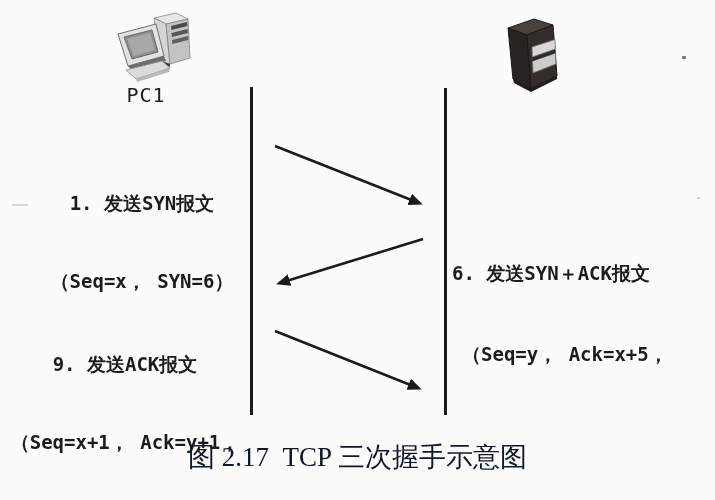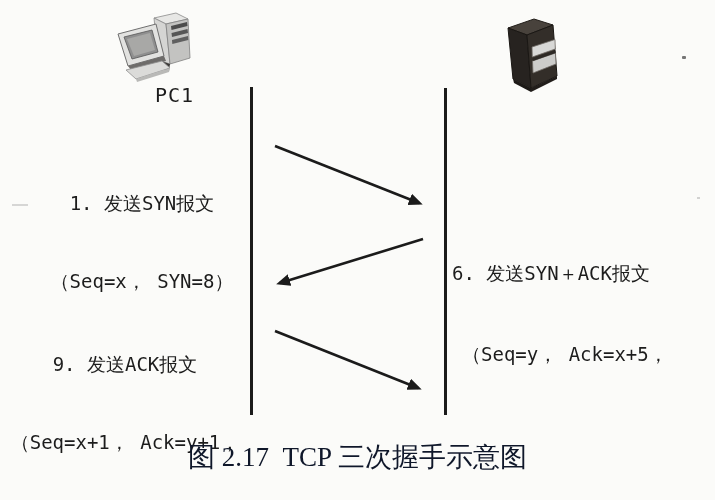--- a/index.html
+++ b/index.html
@@ -18,20 +18,21 @@
     font-size: 20px;
     line-height: 22px;
     text-align: center;
     letter-spacing: 1px;
   }
 
   .msg {
     font-size: 19px;
     line-height: 26px;
     white-space: pre;
+    font-weight: bold;
   }
   .msg.centered { text-align: center; }
 
   .msg-1 { left: 36px;  top: 138px; width: 212px; }
   .msg-2 { left: 452px; top: 206px; width: 256px; line-height: 27px; }
   .msg-2 .indent-1 { padding-left: 10px; }
   .msg-2 .indent-2 { padding-left: 14px; }
   .msg-3 { left: 2px;   top: 299px; width: 246px; }
 
   .caption {
@@ -65,21 +66,21 @@
     <polygon points="46,48 58,52 57,59 45,55" fill="#3c3a38"></polygon>
 
     <polygon points="6,22 44,12 52,44 16,54" fill="#e2e2e0" stroke="#6f6f6f" stroke-width="1"></polygon>
     <polygon points="12,25 40,18 46,40 20,47" fill="#8f8f8f" stroke="#555" stroke-width="0.8"></polygon>
     <polygon points="15,27 38,21 43,38 22,44" fill="#a8a8a6"></polygon>
     <polygon points="16,54 52,44 54,49 19,58" fill="#6e6c6a"></polygon>
 
     <polygon points="14,58 50,49 58,56 24,67" fill="#dbdbd9" stroke="#8f8f8f" stroke-width="0.8"></polygon>
     <polygon points="24,67 58,56 57,60 25,70" fill="#b9b9b7"></polygon>
   </svg>
-  <div class="abs node-label" style="left:118px; top:84px; width:76px;text-align:right;">PC1</div>
+  <div class="abs node-label" style="left:108px; top:84px; width:76px;">PC1</div>
 
   <svg class="abs" style="left:500px; top:15px;" width="62" height="82" viewBox="0 0 62 82">
     <polygon points="8,13 34,4 53,10 27,20" fill="#48423c" stroke="#221e1a" stroke-width="1"></polygon>
     <polygon points="8,13 27,20 31,73 13,64" fill="#272320" stroke="#1a1714" stroke-width="1"></polygon>
     <polygon points="27,20 53,10 57,61 31,73" fill="#332e29" stroke="#1a1714" stroke-width="1"></polygon>
 
     <polygon points="32,32 55,24.5 55.3,34 32.3,42" fill="#d8d8d6" stroke="#6e6a64" stroke-width="0.8"></polygon>
     <polygon points="32.5,46 55.5,38 56,49 33,58" fill="#ccccca" stroke="#6e6a64" stroke-width="0.8"></polygon>
     <polygon points="32.7,43.5 55.4,35.5 55.5,38 32.8,46" fill="#2d2925"></polygon>
 
@@ -95,21 +96,21 @@
     </defs>
     <line x1="251.5" y1="87" x2="251.5" y2="415" stroke="#1b1b1b" stroke-width="3"></line>
     <line x1="445.5" y1="88" x2="445.5" y2="415" stroke="#1b1b1b" stroke-width="3"></line>
     <line x1="275" y1="146" x2="419" y2="203" stroke="#1b1b1b" stroke-width="2.6" marker-end="url(#ah)"></line>
     <line x1="423" y1="239" x2="280" y2="283" stroke="#1b1b1b" stroke-width="2.6" marker-end="url(#ah)"></line>
     <line x1="275" y1="331" x2="418" y2="388" stroke="#1b1b1b" stroke-width="2.6" marker-end="url(#ah)"></line>
   </svg>
 
   <div class="abs msg centered msg-1">
     <div>1. 发送SYN报文</div>
-    <div>（Seq=x， SYN=8）</div>
+    <div>（Seq=x， SYN=6）</div>
   </div>
 
   <div class="abs msg msg-2">
     <div>6. 发送SYN＋ACK报文</div>
     <div class="indent-1">（Seq=y， Ack=x+5，</div>
   </div>
 
   <div class="abs msg centered msg-3">
     <div>9. 发送ACK报文</div>
     <div>（Seq=x+1， Ack=y+1，</div>

